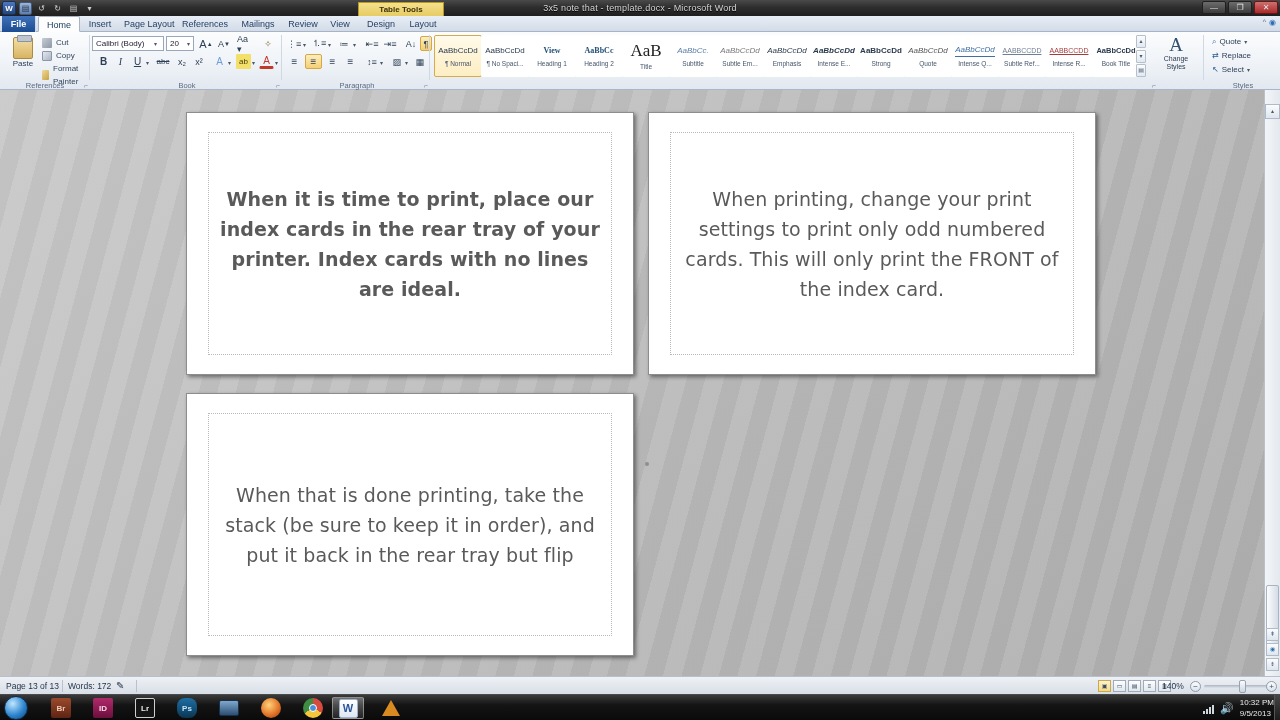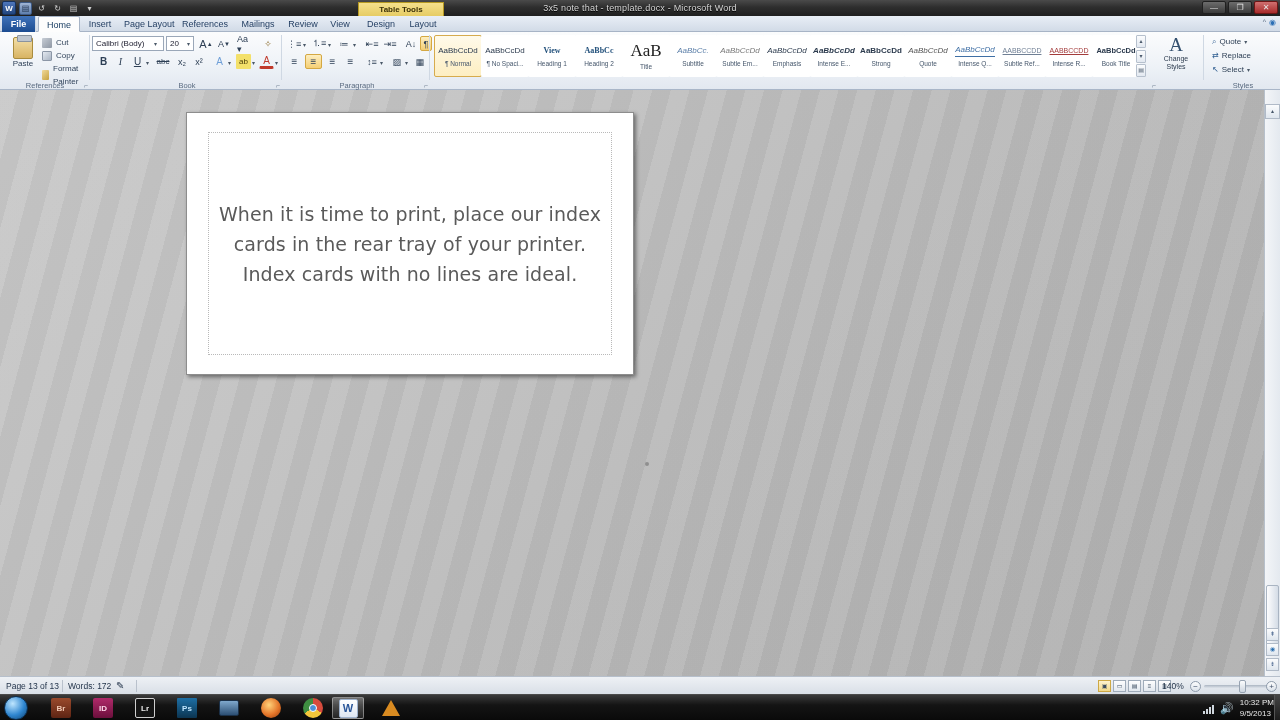--- a/index.html
+++ b/index.html
@@ -525,26 +525,36 @@
   </div>
   <div class="vruler">
     <div class="vgrey" style="top:0;height:16px;"></div>
     <div class="vgrey" style="top:282px;height:10px;"></div>
   </div>
   <div class="selectbrowse">◎</div>
 
   <div class="canvas">
 
     <div class="page" style="left:186px;top:22px;width:448px;height:263px;">
+      <div class="cellbox" style="left:21px;top:19px;right:21px;bottom:19px;font-weight:bold;">
+        <div class="cardtext">When it is time to print, place our index cards in the rear tray of your printer.  Index cards with no lines are ideal.</div>
+      </div>
+    </div>
+
+    <div class="page" style="left:648px;top:22px;width:448px;height:263px;">
       <div class="cellbox" style="left:21px;top:19px;right:21px;bottom:19px;">
-        <div class="cardtext">When it is time to print, place our index cards in the rear tray of your printer.  Index cards with no lines are ideal.</div>
-      </div>
-    </div>
-
-
+        <div class="cardtext">When printing, change your print settings to print only odd numbered cards.  This will only print the FRONT of the index card.</div>
+      </div>
+    </div>
+
+    <div class="page" style="left:186px;top:303px;width:448px;height:263px;">
+      <div class="cellbox" style="left:21px;top:19px;right:21px;bottom:19px;">
+        <div class="cardtext">When that is done printing, take the stack (be sure to keep it in order), and put it back in the rear tray but flip</div>
+      </div>
+    </div>
 
     <div style="position:absolute;left:645px;top:372px;width:4px;height:4px;background:#8f8f8f;border-radius:50%;"></div>
   </div>
 
   <div class="vscroll">
     <div class="arr" style="top:14px;">▴</div>
     <div class="thumb" style="top:495px;height:66px;"></div>
     <div class="pgbtn" style="top:538px;">⇞</div>
     <div class="pgbtn" style="top:553px;color:#2a6fb0;">◉</div>
     <div class="pgbtn" style="top:568px;">⇟</div>
@@ -576,21 +586,21 @@
     <div class="tbitem" style="left:44px;">
       <span style="width:20px;height:20px;border-radius:2px;background:linear-gradient(180deg,#9a4a2c,#5e2413);display:flex;align-items:center;justify-content:center;color:#f0c8b2;font-size:8px;">Br</span>
     </div>
     <div class="tbitem" style="left:86px;">
       <span style="width:20px;height:20px;border-radius:2px;background:linear-gradient(180deg,#b02a6a,#6b0f3c);display:flex;align-items:center;justify-content:center;color:#ffd7ea;font-size:8px;">ID</span>
     </div>
     <div class="tbitem" style="left:128px;">
       <span style="width:20px;height:20px;border-radius:2px;background:#151515;border:1px solid #cfcfcf;display:flex;align-items:center;justify-content:center;color:#e8e8e8;font-size:8px;">Lr</span>
     </div>
     <div class="tbitem" style="left:170px;">
-      <span style="width:20px;height:20px;border-radius:1px;background:linear-gradient(180deg,#1d6fa5,#0c3551);display:flex;align-items:center;justify-content:center;color:#bfe6ff;font-size:8px;">Ps</span>
+      <span style="width:20px;height:20px;border-radius:8px;background:linear-gradient(180deg,#1d6fa5,#0c3551);display:flex;align-items:center;justify-content:center;color:#bfe6ff;font-size:8px;">Ps</span>
     </div>
     <div class="tbitem" style="left:212px;">
       <span style="width:20px;height:16px;border-radius:2px;background:linear-gradient(180deg,#7fa8cd,#2c4f74);border:1px solid #1b3048;"></span>
     </div>
     <div class="tbitem" style="left:254px;">
       <span style="width:20px;height:20px;border-radius:50%;background:radial-gradient(circle at 40% 35%,#ffd27a,#e4762a 55%,#8f3a0c 100%);"></span>
     </div>
     <div class="tbitem" style="left:296px;">
       <span style="width:20px;height:20px;border-radius:50%;background:conic-gradient(#d64b3d 0 33%,#f3c63b 33% 66%,#3e8e41 66% 100%);position:relative;">
         <span style="position:absolute;left:6px;top:6px;width:8px;height:8px;border-radius:50%;background:#4a90d9;border:1px solid #fff;"></span>

